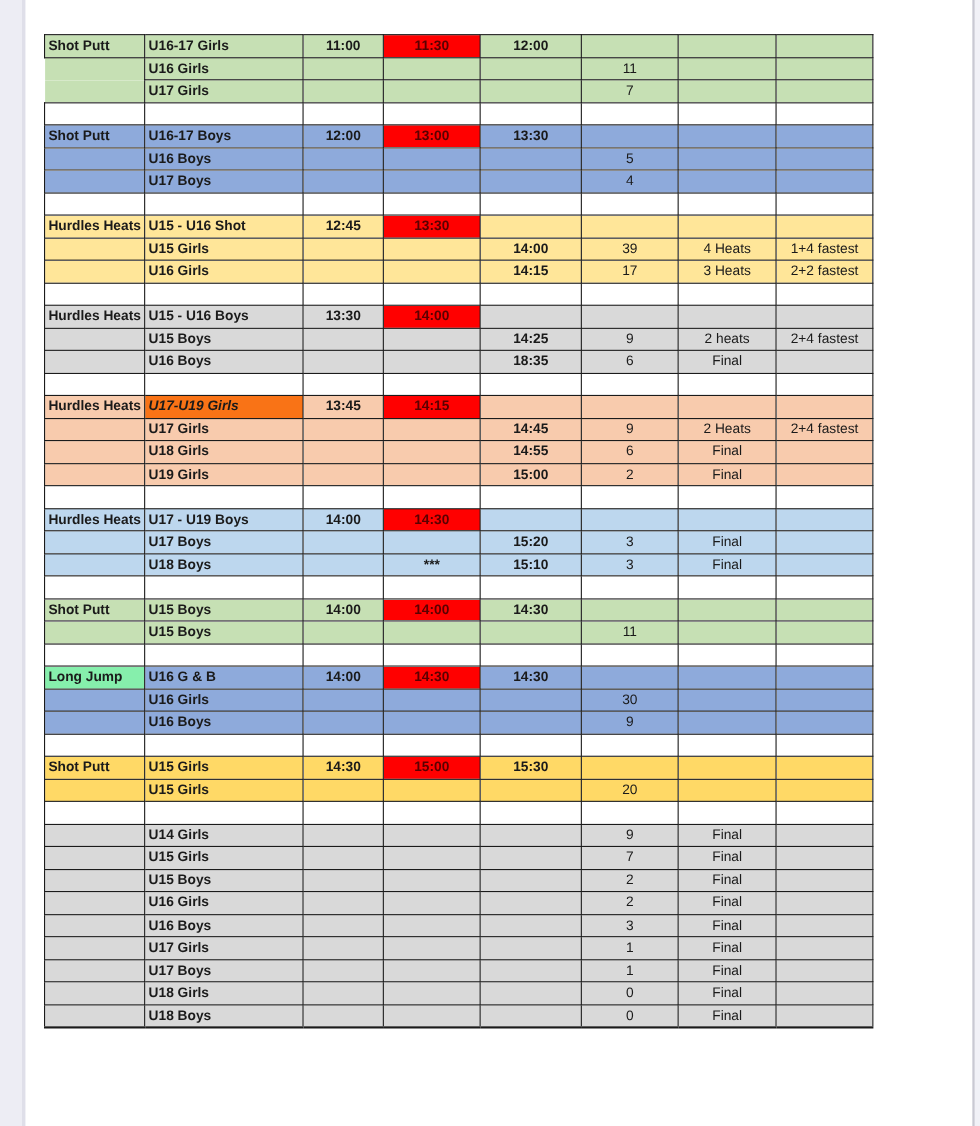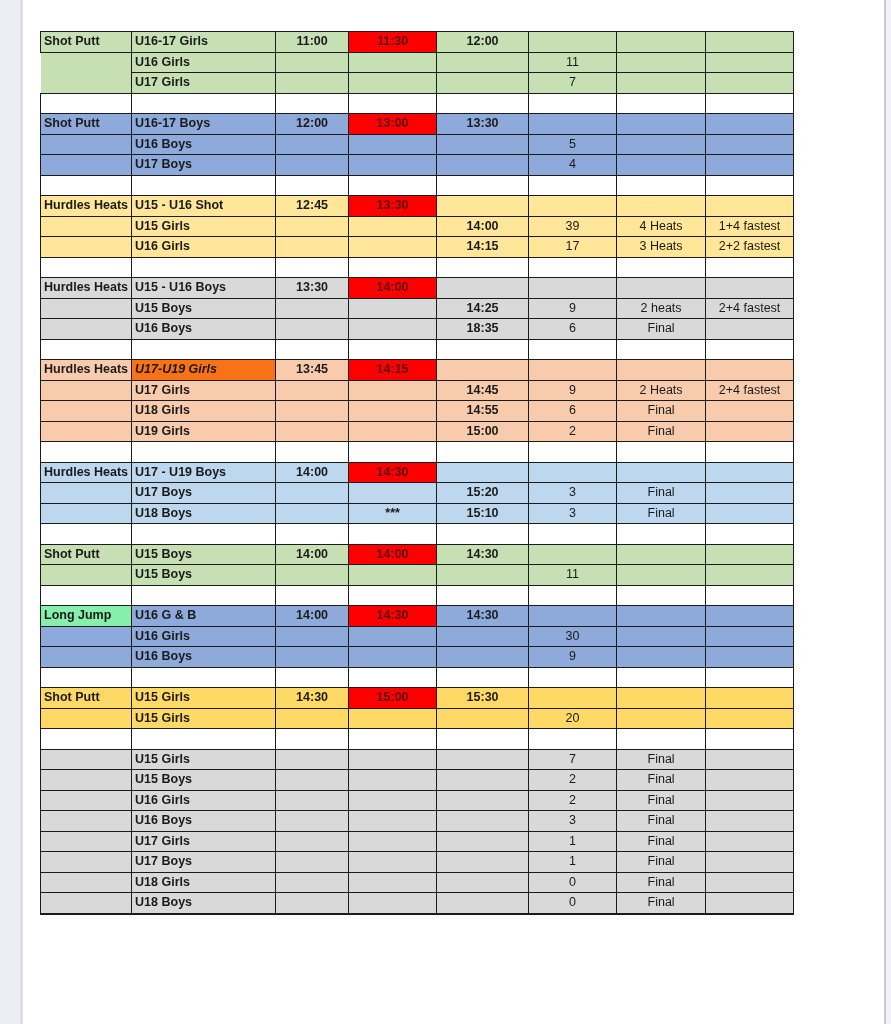--- a/index.html
+++ b/index.html
@@ -400,20 +400,30 @@
         <td class="c1 b" style="background: rgb(255, 255, 255);"></td>
         <td class="c2 b" style="background: rgb(255, 255, 255);"></td>
         <td class="c3 b" style="background: rgb(255, 255, 255);"></td>
         <td class="c4 b" style="background: rgb(255, 255, 255);"></td>
         <td class="c5" style="background: rgb(255, 255, 255);"></td>
         <td class="c6" style="background: rgb(255, 255, 255);"></td>
         <td class="c7" style="background: rgb(255, 255, 255);"></td>
       </tr>
       <tr>
         <td class="c0 b" style="background: rgb(217, 217, 217);"></td>
+        <td class="c1 b" style="background: rgb(217, 217, 217);">U14 Girls</td>
+        <td class="c2 b" style="background: rgb(217, 217, 217);"></td>
+        <td class="c3 b" style="background: rgb(217, 217, 217);"></td>
+        <td class="c4 b" style="background: rgb(217, 217, 217);"></td>
+        <td class="c5" style="background: rgb(217, 217, 217);">9</td>
+        <td class="c6" style="background: rgb(217, 217, 217);">Final</td>
+        <td class="c7" style="background: rgb(217, 217, 217);"></td>
+      </tr>
+      <tr>
+        <td class="c0 b" style="background: rgb(217, 217, 217);"></td>
         <td class="c1 b" style="background: rgb(217, 217, 217);">U15 Girls</td>
         <td class="c2 b" style="background: rgb(217, 217, 217);"></td>
         <td class="c3 b" style="background: rgb(217, 217, 217);"></td>
         <td class="c4 b" style="background: rgb(217, 217, 217);"></td>
         <td class="c5" style="background: rgb(217, 217, 217);">7</td>
         <td class="c6" style="background: rgb(217, 217, 217);">Final</td>
         <td class="c7" style="background: rgb(217, 217, 217);"></td>
       </tr>
       <tr>
         <td class="c0 b" style="background: rgb(217, 217, 217);"></td>

